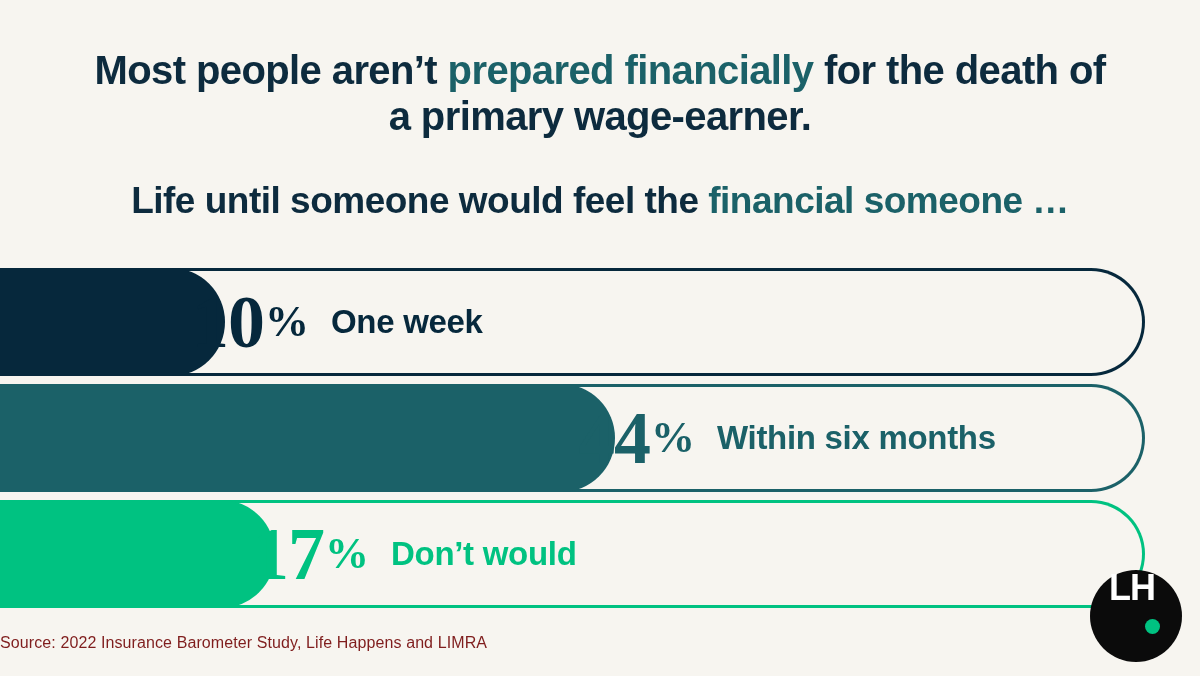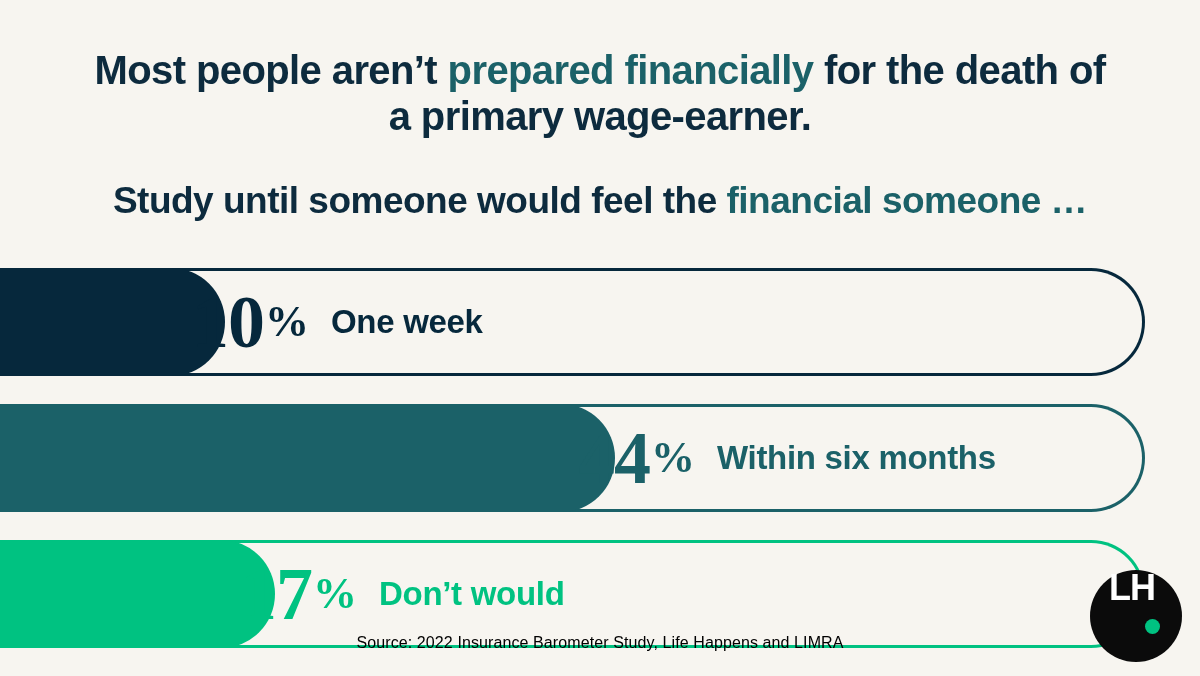--- a/index.html
+++ b/index.html
@@ -40,21 +40,21 @@
 
   
   .bars{
     position:absolute;
     left:0; top:268px;
     width:1145px;
   }
   .bar-row{
     position:relative;
     height:108px;
-    margin-bottom:28px;
+    margin-bottom:8px;
   }
   
   .track{
     position:absolute;
     left:-60px; top:0;
     width:1205px; height:108px;
     border-radius:0 60px 60px 0;
     border:3px solid currentColor;
     border-left:none;
     background:#f7f5f0;
@@ -96,23 +96,22 @@
   }
 
   .row-1 { color:#06283c; }
   .row-2 { color:#1b6168;text-align:right; }
   .row-3 { color:#00c281; }
 
   
   .source{
     position:absolute;
     left:0; right:0; top:634px;
-    text-align:center;
     font-size:16px;
-    color:#000000;
+    color:#7f1d1d;
     letter-spacing:0.1px;
   }
 
   
   .logo{
     position:absolute;
     right:18px; bottom:14px;
     width:92px; height:92px;
     border-radius:50%;
     background:#0b0b0b;
@@ -139,21 +138,21 @@
 </head>
 <body>
 
 <div class="headline-wrap">
   <div class="headline">
     <span>Most people aren’t </span><span class="accent">prepared financially</span><span> for the death of a primary wage-earner.</span>
   </div>
 </div>
 
 <div class="subhead">
-  <span>Study until someone would feel the </span><span class="accent">financial someone …</span>
+  <span>Life until someone would feel the </span><span class="accent">financial someone …</span>
 </div>
 
 <div class="bars">
 
   <div class="bar-row row-1">
     <div class="track"></div>
     <div class="fill" style="width:285px"></div>
     <div class="bar-label" style="left:192px">
       <span class="pct">10</span>
       <span class="pct-sign">%</span>
@@ -167,21 +166,21 @@
     <div class="bar-label" style="left:578px">
       <span class="pct">44</span>
       <span class="pct-sign">%</span>
       <span class="bar-text">Within six months</span>
     </div>
   </div>
 
   <div class="bar-row row-3">
     <div class="track"></div>
     <div class="fill" style="width:335px"></div>
-    <div class="bar-label" style="left:240px">
+    <div class="bar-label" style="left:252px">
       <span class="pct">17</span>
       <span class="pct-sign">%</span>
       <span class="bar-text">Don’t would</span>
     </div>
   </div>
 
 </div>
 
 <div class="source">Source: 2022 Insurance Barometer Study, Life Happens and LIMRA</div>
 

